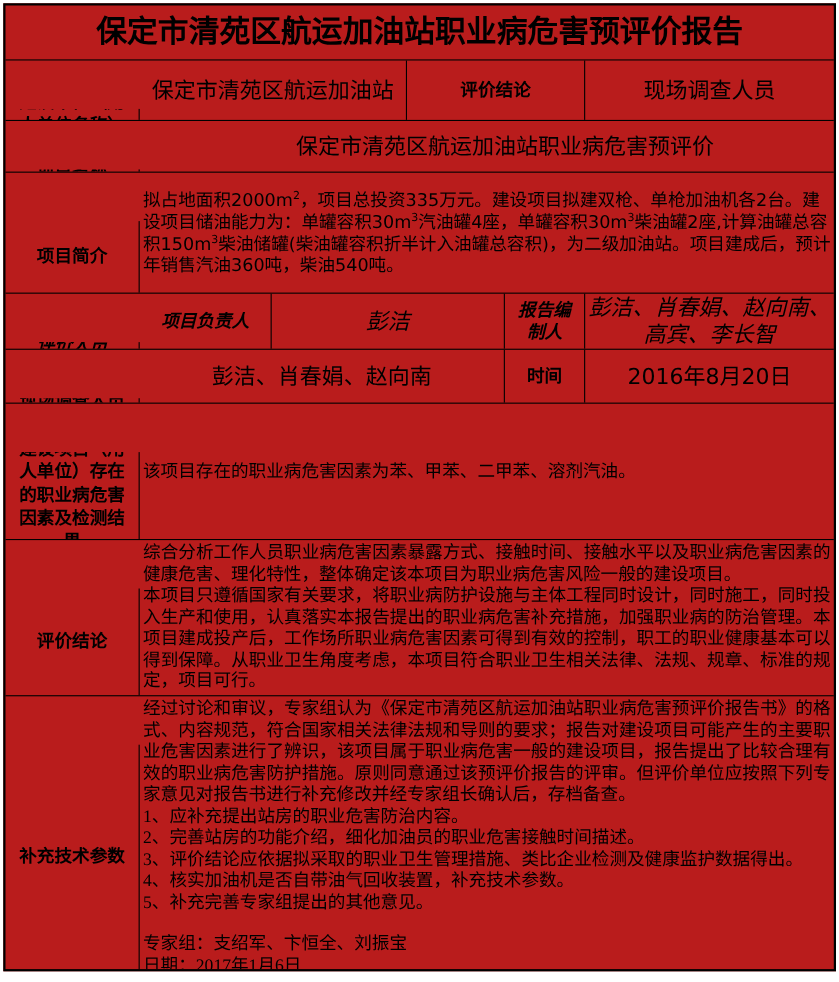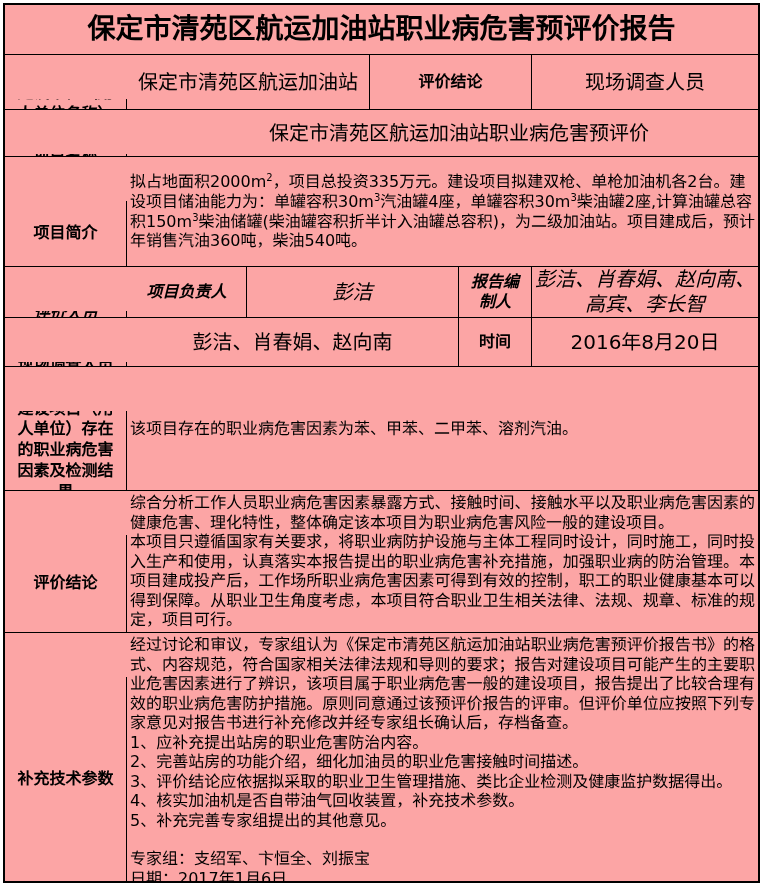--- a/index.html
+++ b/index.html
@@ -7,21 +7,21 @@
   body {
     width: 763px; height: 893px;
     position: relative;
     font-family: "DejaVu Sans", "Liberation Sans", sans-serif;
     color: #000000;
   }
   .doc {
     position: absolute; left: 3px; top: 3px;
     width: 757px;
     border: 2px solid #000;
-    background: #fca5a5;
+    background: #b91c1c;
   }
   .row { display: flex; border-bottom: 1px solid #000; }
   .row:last-child { border-bottom: none; }
   .cell { border-right: 1px solid #000; overflow: hidden; }
   .cell:last-child { border-right: none; }
 
   .title-row {
     height: 50px;
     display: flex; align-items: center; justify-content: center;
   }
@@ -47,20 +47,21 @@
   .c-center {
     display: flex; align-items: center; justify-content: center;
     text-align: center; font-size: 20px; line-height: 1.25;
     padding: 0 1px;
   }
   
   .c-text {
     font-size: 16px; line-height: 1.22;
     text-align: justify;
     padding: 2px 3px;
+    font-family: Liberation Serif, serif;
   }
   .c-text-middle {
     font-size: 16px; line-height: 1.22;
     display: flex; align-items: center;
     padding: 2px 3px;
   }
   sup { font-size: 10px; line-height: 0; }
 
   
   .w-label   { width: 122px; flex: 0 0 122px; margin-top: 44px; }

